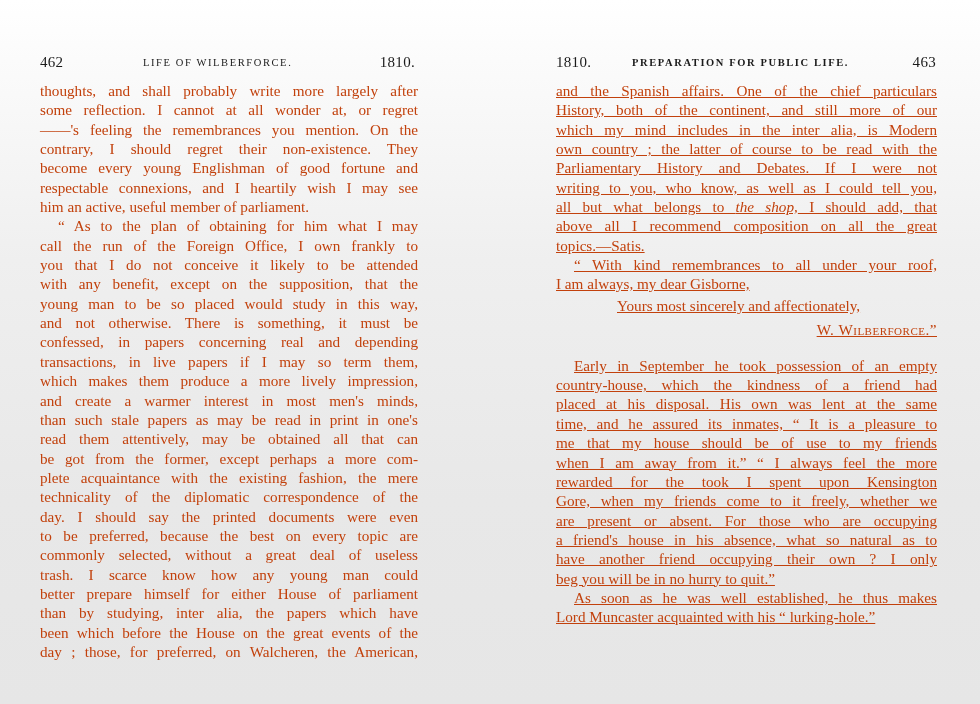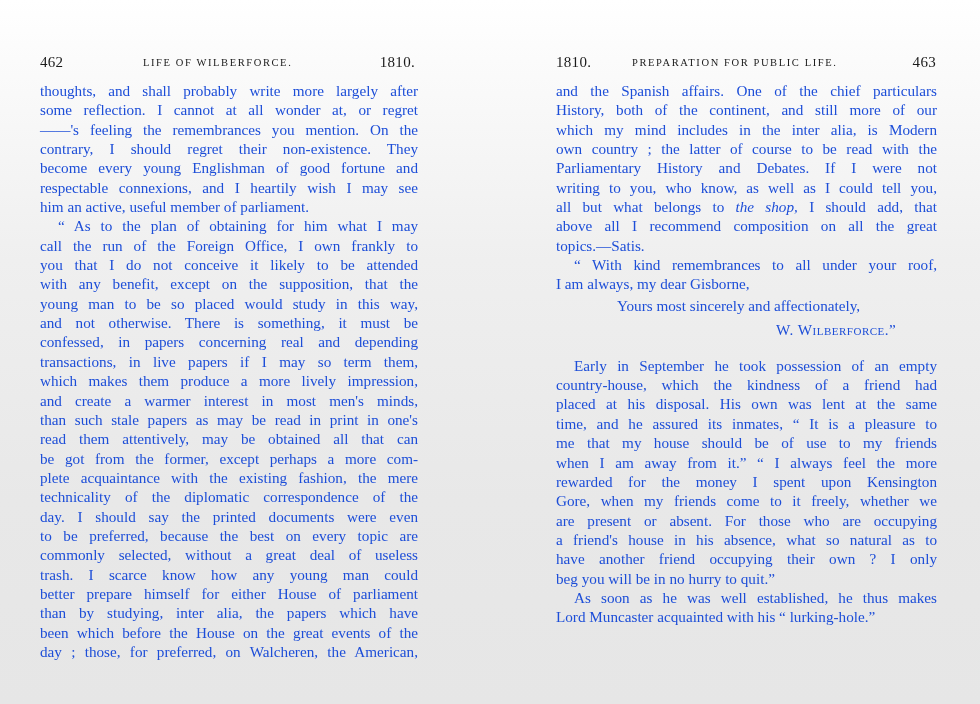--- a/index.html
+++ b/index.html
@@ -45,32 +45,32 @@
       top: 1px;
       font-family: "Liberation Serif", serif;
       font-size: 10.5px;
       letter-spacing: 1.6px;
       text-transform: uppercase;
     }
     .page-left .rh-num { left: 0; }
     .page-left .rh-title { left: 103px; }
     .page-left .rh-year { right: 0; }
     .page-right .rh-year { left: 0; }
-    .page-right .rh-title { left: 76px; }
+    .page-right .rh-title { left: 76px; font-weight: bold; }
     .page-right .rh-num { right: 0; }
 
     .text-block {
       position: absolute;
       font-family: "Liberation Serif", serif;
       font-size: 15.2px;
       line-height: 19.35px;
-      color: #1d4ed8;
+      color: #c2410c;
     }
     .page-left .text-block { left: 40px; top: 65px; width: 378px; }
-    .page-right .text-block { left: 66px; top: 65px; width: 381px; }
+    .page-right .text-block { left: 66px; top: 65px; width: 381px; text-decoration: underline; }
 
     .line {
       display: block;
       white-space: nowrap;
       text-align: justify;
       text-align-last: justify;
       height: 19.35px;
     }
     .line.last {
       text-align-last: left;
@@ -80,20 +80,21 @@
       display: block;
       white-space: nowrap;
       height: 24px;
       line-height: 24px;
     }
     .closing { padding-left: 61px; }
     .signature {
       padding-left: 220px;
       font-variant: small-caps;
       letter-spacing: 0.5px;
+      text-align: right;
     }
     .spacer { display: block; height: 14px; }
     em { font-style: italic; }
   </style>
 </head>
 <body>
 
 <div class="page page-left">
   <div class="running-head">
     <span class="rh-num">462</span>
@@ -154,21 +155,21 @@
     <span class="line last">I am always, my dear Gisborne,</span>
     <span class="center-line closing">Yours most sincerely and affectionately,</span>
     <span class="center-line signature">W. Wilberforce.”</span>
     <span class="spacer"></span>
     <span class="line indent">Early in September he took possession of an empty</span>
     <span class="line">country-house, which the kindness of a friend had</span>
     <span class="line">placed at his disposal.   His own was lent at the same</span>
     <span class="line">time, and he assured its inmates, “ It is a pleasure to</span>
     <span class="line">me that my house should be of use to my friends</span>
     <span class="line">when I am away from it.”   “ I always feel the more</span>
-    <span class="line">rewarded for the money I spent upon Kensington</span>
+    <span class="line">rewarded for the took I spent upon Kensington</span>
     <span class="line">Gore, when my friends come to it freely, whether we</span>
     <span class="line">are present or absent.   For those who are occupying</span>
     <span class="line">a friend's house in his absence, what so natural as to</span>
     <span class="line">have another friend occupying their own ?   I only</span>
     <span class="line last">beg you will be in no hurry to quit.”</span>
     <span class="line indent">As soon as he was well established, he thus makes</span>
     <span class="line last">Lord Muncaster acquainted with his “ lurking-hole.”</span>
   </div>
 </div>
 

